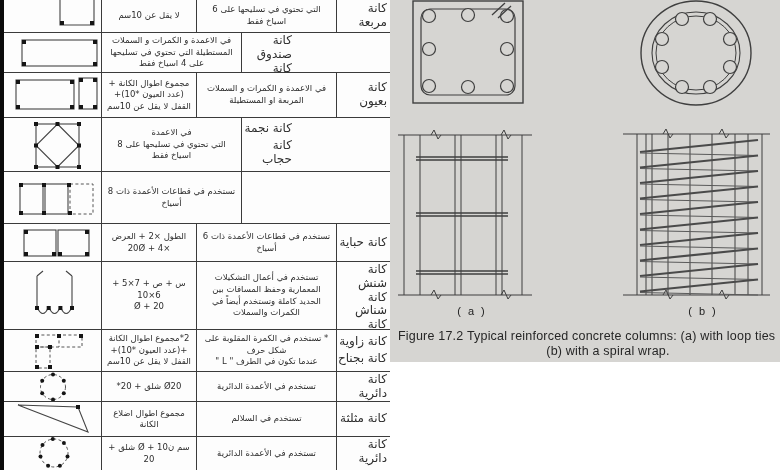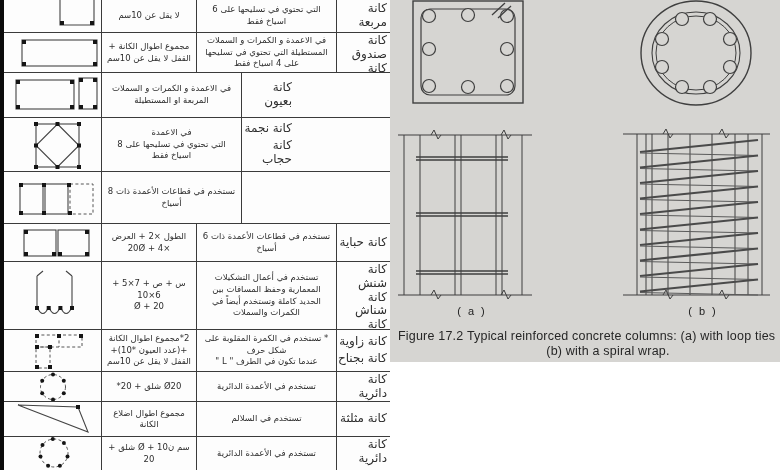--- a/index.html
+++ b/index.html
@@ -62,21 +62,20 @@
         <div class="t-row">
           <div class="cell c-shape">
             <svg class="shape-svg" width="98" height="39">
               <rect x="18" y="7" width="75" height="26" fill="none" stroke="#444" stroke-width="1.1"></rect>
               <rect x="18" y="7" width="4" height="4" fill="#151515"></rect>
               <rect x="89" y="7" width="4" height="4" fill="#151515"></rect>
               <rect x="18" y="29" width="4" height="4" fill="#151515"></rect>
               <rect x="89" y="29" width="4" height="4" fill="#151515"></rect>
             </svg>
           </div>
-          <div class="cell c-formula">مجموع اطوال الكانة + القفل لا يقل عن 10سم</div>
           <div class="cell c-usage">في الاعمدة و الكمرات و السملات المستطيلة التي تحتوي في تسليحها على 4 اسياخ فقط</div>
           <div class="cell c-name">
             <div>كانة صندوق</div>
             <div>كانة مستطيلة</div>
           </div>
         </div>
         <div class="t-row">
           <div class="cell c-shape">
             <svg class="shape-svg" width="98" height="44">
               <rect x="12" y="7" width="58" height="29" fill="none" stroke="#444" stroke-width="1.1"></rect>
@@ -84,20 +83,21 @@
               <rect x="12" y="7" width="4" height="4" fill="#151515"></rect>
               <rect x="66" y="7" width="4" height="4" fill="#151515"></rect>
               <rect x="12" y="32" width="4" height="4" fill="#151515"></rect>
               <rect x="66" y="32" width="4" height="4" fill="#151515"></rect>
               <rect x="75" y="5" width="4" height="4" fill="#151515"></rect>
               <rect x="89" y="5" width="4" height="4" fill="#151515"></rect>
               <rect x="75" y="32" width="4" height="4" fill="#151515"></rect>
               <rect x="89" y="32" width="4" height="4" fill="#151515"></rect>
             </svg>
           </div>
+          <div class="cell c-formula">مجموع اطوال الكانة +(عدد العيون *10)+ القفل لا يقل عن 10سم</div>
           <div class="cell c-usage">في الاعمدة و الكمرات و السملات المربعة او المستطيلة</div>
           <div class="cell c-name">
             <div>كانة بعيون</div>
           </div>
         </div>
         <div class="t-row">
           <div class="cell c-shape">
             <svg class="shape-svg" width="98" height="53">
               <rect x="32" y="6" width="43" height="43" fill="none" stroke="#444" stroke-width="1.1"></rect>
               <path d="M53.5,6 L75,27.5 L53.5,49 L32,27.5 Z" fill="none" stroke="#444" stroke-width="1.1"></path>

